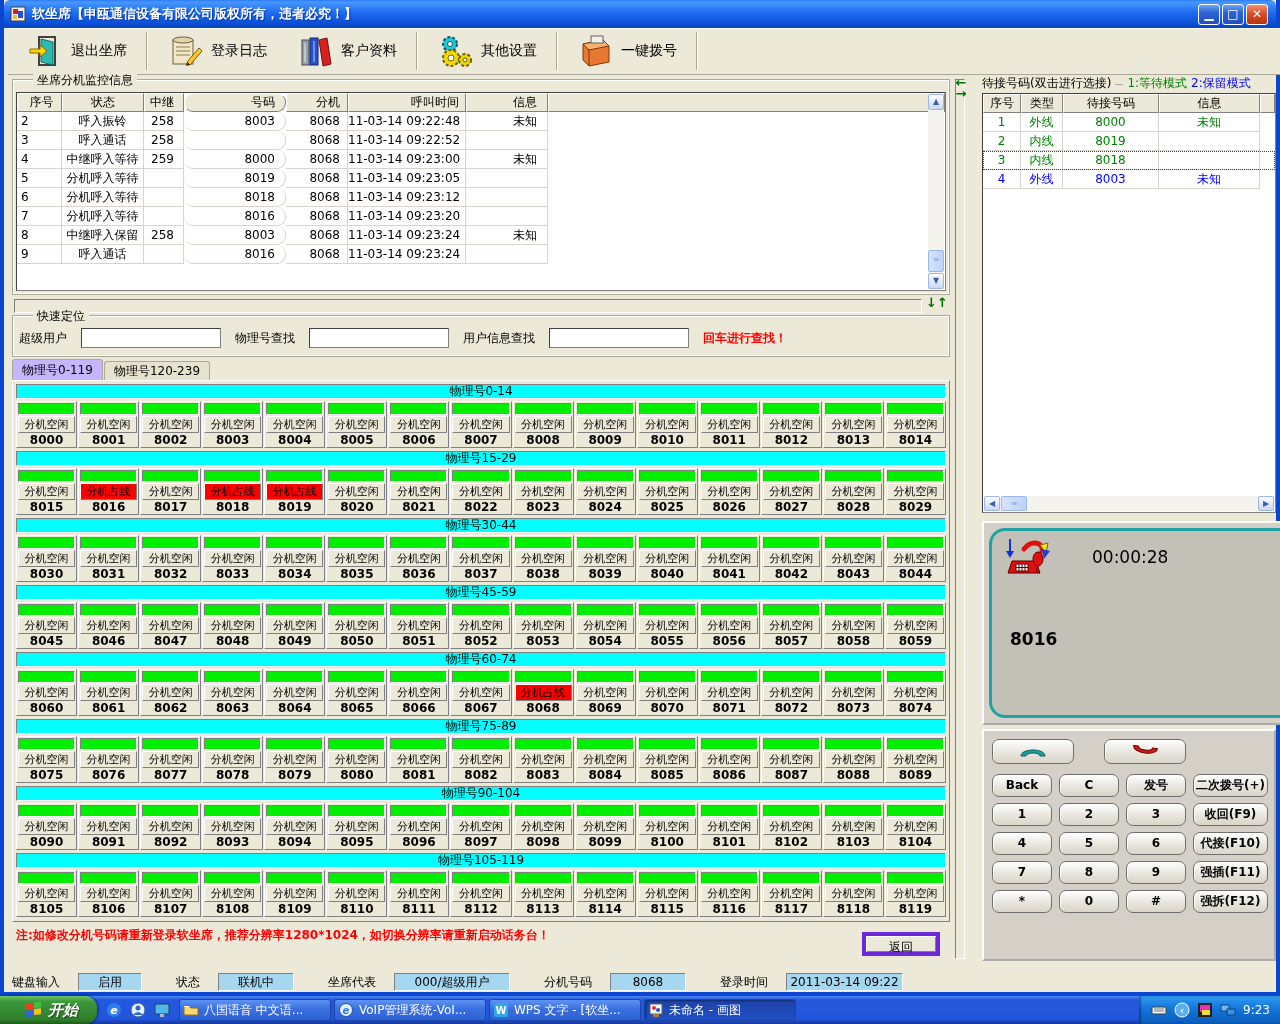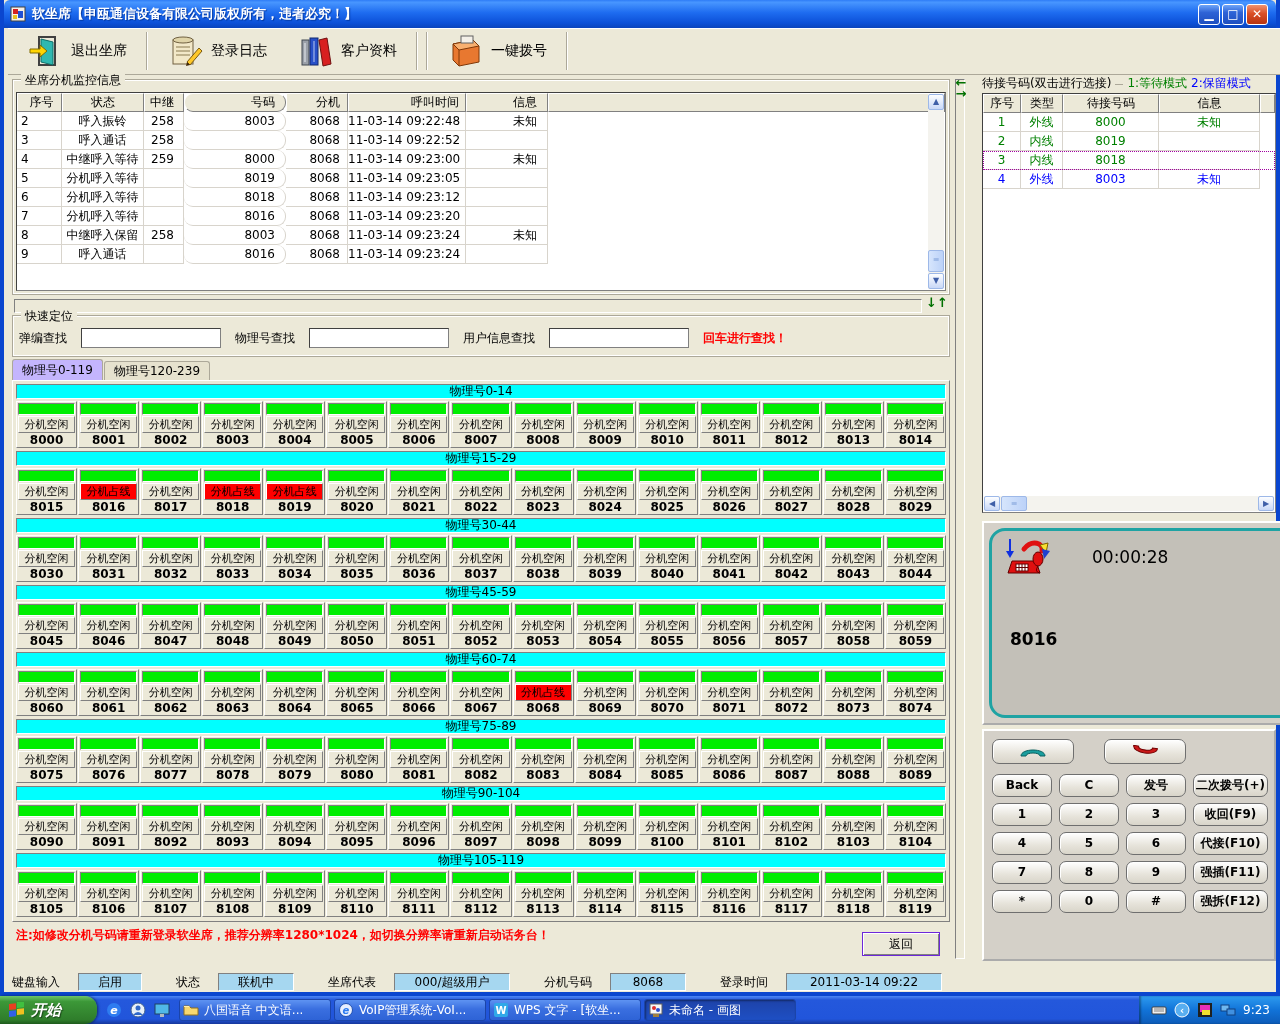--- a/index.html
+++ b/index.html
@@ -18,21 +18,21 @@
   .cbtn.close{background:linear-gradient(180deg,#F0926F,#DA4F26 45%,#B83310);}
   
   .toolbar{position:absolute;left:4px;top:28px;width:1272px;height:47px;background:#ECE9D8;
     border-bottom:1px solid #ACA899;box-shadow:inset 0 1px 0 #fff;display:flex;align-items:center;padding-left:4px;}
   .tbtn{display:flex;align-items:center;gap:8px;height:42px;padding:0 14px;border:1px solid transparent;}
   .tbtn span{font-size:14px;}
   .tsep{width:2px;height:38px;border-left:1px solid #ACA899;border-right:1px solid #fff;margin:0 4px;}
   
   .client{position:absolute;left:4px;top:75px;width:1272px;height:917px;}
   .gbox{position:absolute;border:1px solid #ACA899;box-shadow:inset 1px 1px 0 #fff,inset -1px -1px 0 #fff;}
-  .gbox .glabel{position:absolute;left:8px;top:-8px;background:#ECE9D8;padding:0 4px;font-size:12px;}
+  .gbox .glabel{position:absolute;left:20px;top:-8px;background:#ECE9D8;padding:0 4px;font-size:12px;}
   
   #monitor-box{left:4px;top:4px;width:938px;height:216px;}
   #mt{position:absolute;left:3px;top:12px;width:930px;height:199px;background:#fff;border:1px solid #808080;
       border-top-color:#404040;border-left-color:#404040;overflow:hidden;}
   .mt-head{display:flex;height:19px;}
   .mth{background:#ECE9D8;border:1px solid;border-color:#fff #808080 #808080 #fff;font-size:12px;text-align:center;line-height:16px;flex-shrink:0;white-space:nowrap;overflow:hidden;}
   .mth.fill{flex:1;}
   .mtr{display:flex;height:19px;}
   .mtd{border-right:1px solid #D8D4CC;border-bottom:1px solid #D8D4CC;font-size:12px;line-height:18px;flex-shrink:0;white-space:nowrap;overflow:hidden;}
   .mc0{width:45px;padding-left:4px;}
@@ -77,21 +77,21 @@
   .cells{display:grid;grid-template-columns:repeat(15,1fr);gap:0 1px;margin-bottom:3px;}
   .ext{height:47px;background:#ECE9D8;border:1px solid;border-color:#fff #808080 #808080 #fff;padding:1px;}
   .ext .bar{height:12px;background:#00EE00;border:1px solid;border-color:#808080 #fff #fff #808080;margin-bottom:1px;}
   .ext .lbl{height:17px;line-height:15px;text-align:center;font-size:11px;background:#ECE9D8;
     border:1px solid;border-color:#fff #808080 #808080 #fff;white-space:nowrap;overflow:hidden;}
   .ext.busy .lbl{background:#FF0000;}
   .ext .num{height:14px;line-height:14px;text-align:center;font-weight:bold;font-size:12px;}
   
   #note{position:absolute;left:8px;top:852px;color:#FF0000;font-weight:bold;font-size:12px;}
   #back-btn{position:absolute;left:854px;top:857px;width:78px;height:24px;background:#ECE9D8;
-    border:1px solid #6d28d9;box-shadow:inset 1px 1px 0 #fff,inset -1px -1px 0 #808080;text-align:center;line-height:22px;font-size:12px;}
+    border:4px solid #6d28d9;box-shadow:inset 1px 1px 0 #fff,inset -1px -1px 0 #808080;text-align:center;line-height:22px;font-size:12px;}
   
   #pending{position:absolute;left:974px;top:0px;width:294px;}
   #pending .hdr{height:17px;display:flex;align-items:center;white-space:nowrap;font-size:12px;gap:4px;}
   #pending .hdr .dash{flex:0 0 8px;border-top:1px solid #ACA899;margin-top:2px;}
   .mode-wait{color:#008000;}
   .mode-hold{color:#0000FF;}
   #plist{position:absolute;left:0;top:18px;width:294px;height:420px;background:#fff;border:1px solid #808080;
     border-top-color:#404040;border-left-color:#404040;overflow:hidden;}
   .pth{background:#ECE9D8;border:1px solid;border-color:#fff #808080 #808080 #fff;font-size:12px;text-align:center;line-height:16px;flex-shrink:0;}
   .ptd{border-right:1px solid #D8D4CC;border-bottom:1px solid #D8D4CC;font-size:12px;line-height:18px;text-align:center;flex-shrink:0;white-space:nowrap;}
@@ -113,25 +113,25 @@
   #call-row{display:flex;gap:30px;margin:2px 0 10px 2px;}
   #call-row .kbtn{width:82px;height:25px;display:flex;align-items:center;justify-content:center;}
   .krow{display:flex;gap:7px;margin-bottom:6px;margin-left:2px;}
   .krow .kbtn{width:72px;height:23px;line-height:21px;}
   .krow .kbtn.fn{width:90px;}
   
   #statusbar{position:absolute;left:4px;top:896px;width:940px;height:22px;display:flex;align-items:center;gap:0;}
   .stlabel{font-size:12px;margin-right:18px;white-space:nowrap;}
   .stval{height:18px;background:#A6D7F0;border:1px solid;border-color:#808080 #fff #fff #808080;
     text-align:center;line-height:16px;font-size:12px;margin-right:34px;white-space:nowrap;}
-  .w0{width:64px;}.w1{width:76px;}.w2{width:116px;}.w3{width:76px;}.w4{width:156px;margin-right:0;}
+  .w0{width:64px;}.w1{width:76px;}.w2{width:116px;}.w3{width:76px;}.w4{width:117px;margin-right:0;}
   
   #taskbar{position:absolute;left:0;top:996px;width:1280px;height:28px;
     background:linear-gradient(180deg,#4B86F4 0%,#2458DC 14%,#2155DB 82%,#16379B 100%);display:flex;align-items:center;}
-  #start{height:28px;width:97px;border-radius:0 12px 12px 0;display:flex;align-items:center;gap:5px;padding-left:8px;
+  #start{height:28px;width:97px;border-radius:0 12px 12px 0;display:flex;align-items:center;gap:5px;padding-left:25px;
     background:linear-gradient(180deg,#6CC468 0%,#3C9838 20%,#2F7D2B 85%,#1E5A1C 100%);
     box-shadow:1px 0 3px #0008;color:#fff;font-weight:bold;font-style:italic;font-size:15px;text-shadow:1px 1px 1px #0007;}
   .ql{display:flex;align-items:center;gap:6px;margin:0 8px;}
   .qlicon{width:18px;height:18px;}
   .task{height:22px;width:152px;margin-right:3px;border-radius:3px;display:flex;align-items:center;gap:5px;padding:0 3px;
     background:linear-gradient(180deg,#5E93F2,#3A6FE0 45%,#2E63D6);border:1px solid #1B44A8;color:#fff;font-size:12px;white-space:nowrap;overflow:hidden;}
   .task.active{background:linear-gradient(180deg,#1E43A8,#1E4FC4);box-shadow:inset 1px 1px 2px #0006;}
   #tray{margin-left:auto;height:28px;display:flex;align-items:center;gap:7px;padding:0 10px 0 12px;
     background:linear-gradient(180deg,#2D9BF0 0%,#1173D8 50%,#0D5BB8 100%);box-shadow:inset 2px 0 2px #0005;color:#fff;}
   #tray .time{font-size:12px;}
@@ -185,20 +185,31 @@
         <svg width="36" height="34" viewBox="0 0 36 34">
           <rect x="5" y="6" width="7" height="25" fill="#9AA0A8" stroke="#404850"></rect>
           <rect x="13" y="4" width="8" height="27" fill="#2850C8" stroke="#102870"></rect>
           <polygon points="22,6 30,4 34,30 26,32" fill="#D82020" stroke="#701010"></polygon>
           <line x1="8" y1="9" x2="8" y2="28" stroke="#E8ECF0"></line>
             <line x1="17" y1="7" x2="17" y2="28" stroke="#B8C8F0"></line>
         </svg>
         <span>客户资料</span>
       </div>
       <div class="tsep"></div>
+      <div class="tbtn">
+        <svg width="36" height="34" viewBox="0 0 36 34">
+          <circle cx="13" cy="10" r="7" fill="#20C8D8" stroke="#085868" stroke-width="2" stroke-dasharray="3 2"></circle>
+          <circle cx="13" cy="10" r="2.5" fill="#fff" stroke="#085868"></circle>
+          <circle cx="14" cy="24" r="8" fill="#F0D800" stroke="#706000" stroke-width="2" stroke-dasharray="3 2"></circle>
+          <circle cx="14" cy="24" r="3" fill="#fff" stroke="#706000"></circle>
+          <circle cx="28" cy="26" r="6" fill="#F0D800" stroke="#706000" stroke-width="2" stroke-dasharray="3 2"></circle>
+          <circle cx="28" cy="26" r="2" fill="#fff" stroke="#706000"></circle>
+        </svg>
+        <span>其他设置</span>
+      </div>
       <div class="tsep"></div>
       <div class="tbtn">
         <svg width="36" height="34" viewBox="0 0 36 34">
           <polygon points="6,10 26,6 32,12 32,28 12,32 6,26" fill="#E87830" stroke="#803808"></polygon>
           <polygon points="6,10 26,6 32,12 12,16" fill="#F8B070" stroke="#803808"></polygon>
           <rect x="14" y="2" width="12" height="7" fill="#F4F0E8" stroke="#606060"></rect>
           <line x1="12" y1="16" x2="12" y2="32" stroke="#803808"></line>
         </svg>
         <span>一键拨号</span>
       </div>
@@ -303,21 +314,21 @@
       </div>
       <div id="under-bar"></div>
       <div id="updown">↓↑</div>
 
       <div id="splitter"></div>
       <div id="split-arrows">←<br>→</div>
 
       <div class="gbox" id="locate-box">
         <div class="glabel">快速定位</div>
         <div class="loc-row">
-          <label>弹编查找</label>
+          <label>超级用户</label>
           <input value="" style="">
           <label>物理号查找</label>
           <input value="" style="">
           <label>用户信息查找</label>
           <input value="" style="">
           <span class="hint">回车进行查找！</span>
         </div>
       </div>
 
       <div id="tabstrip">

